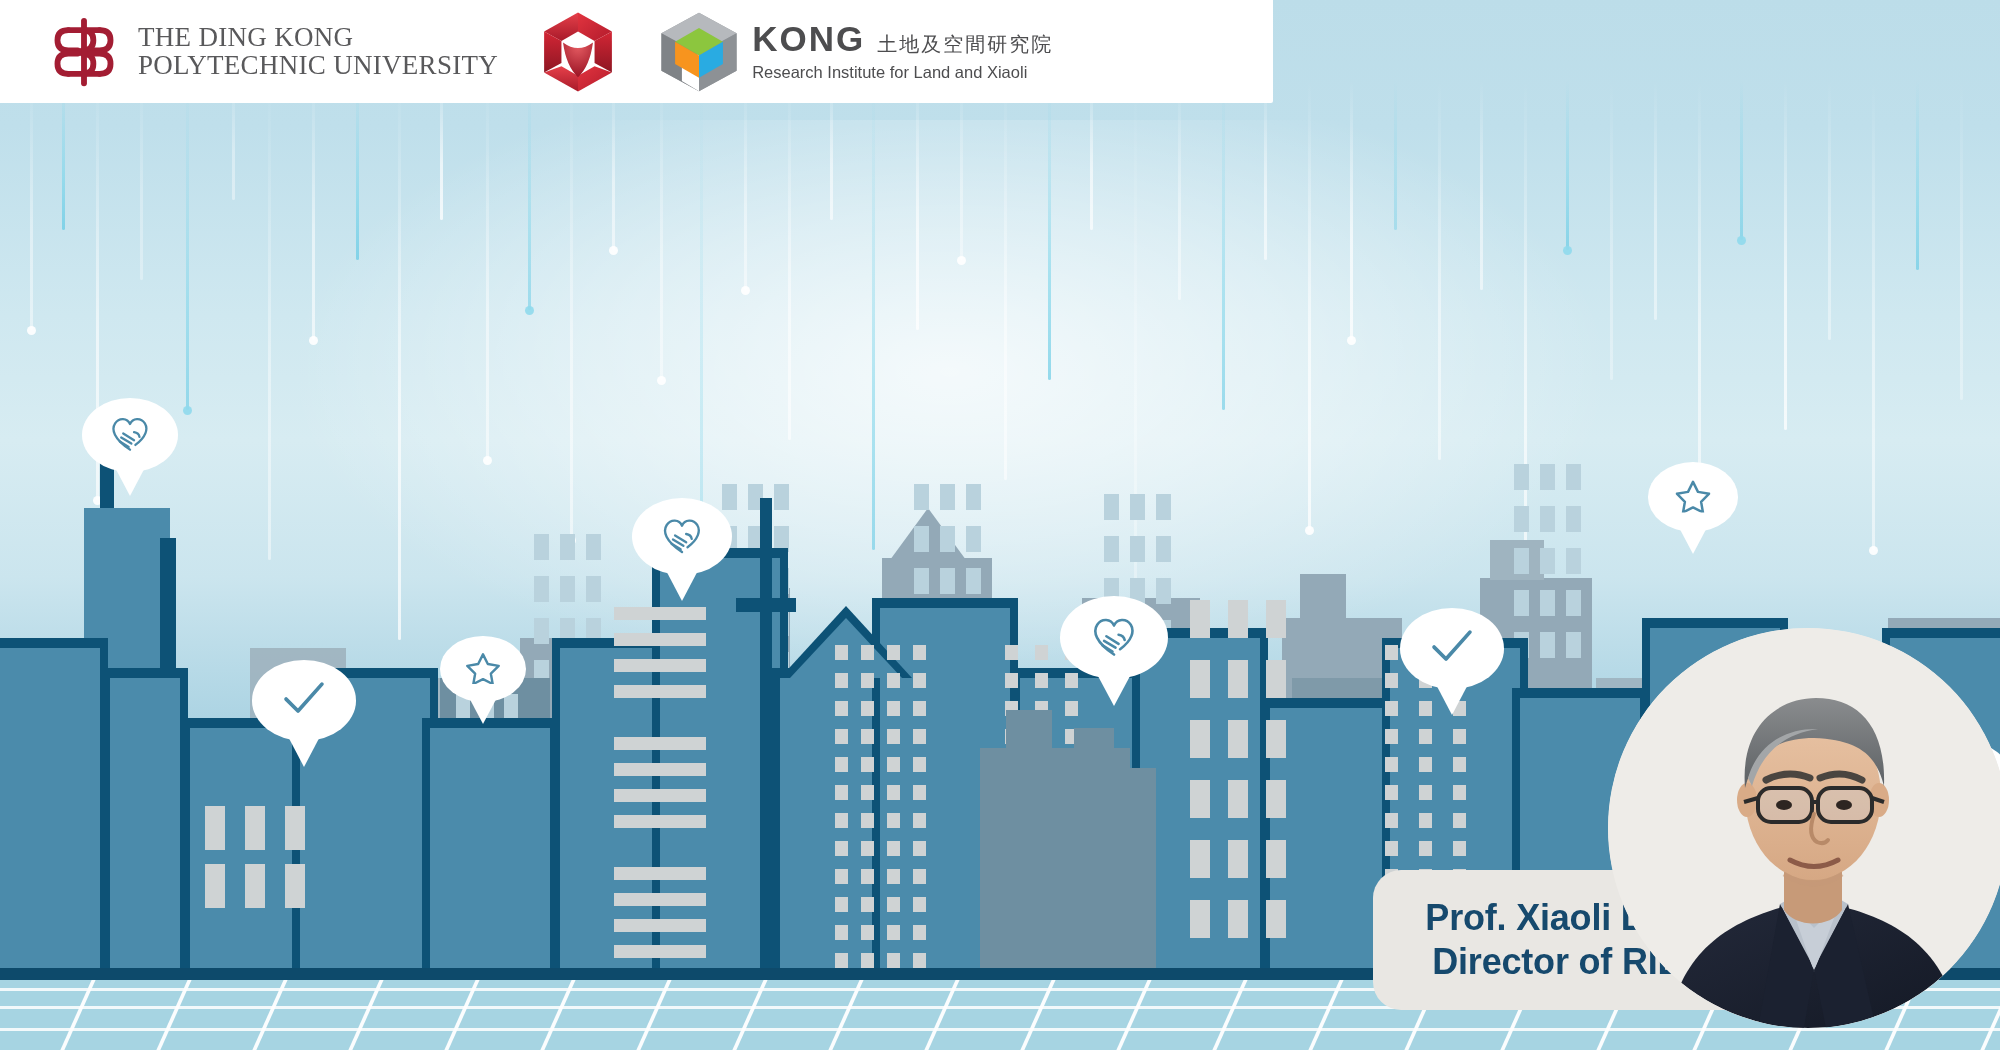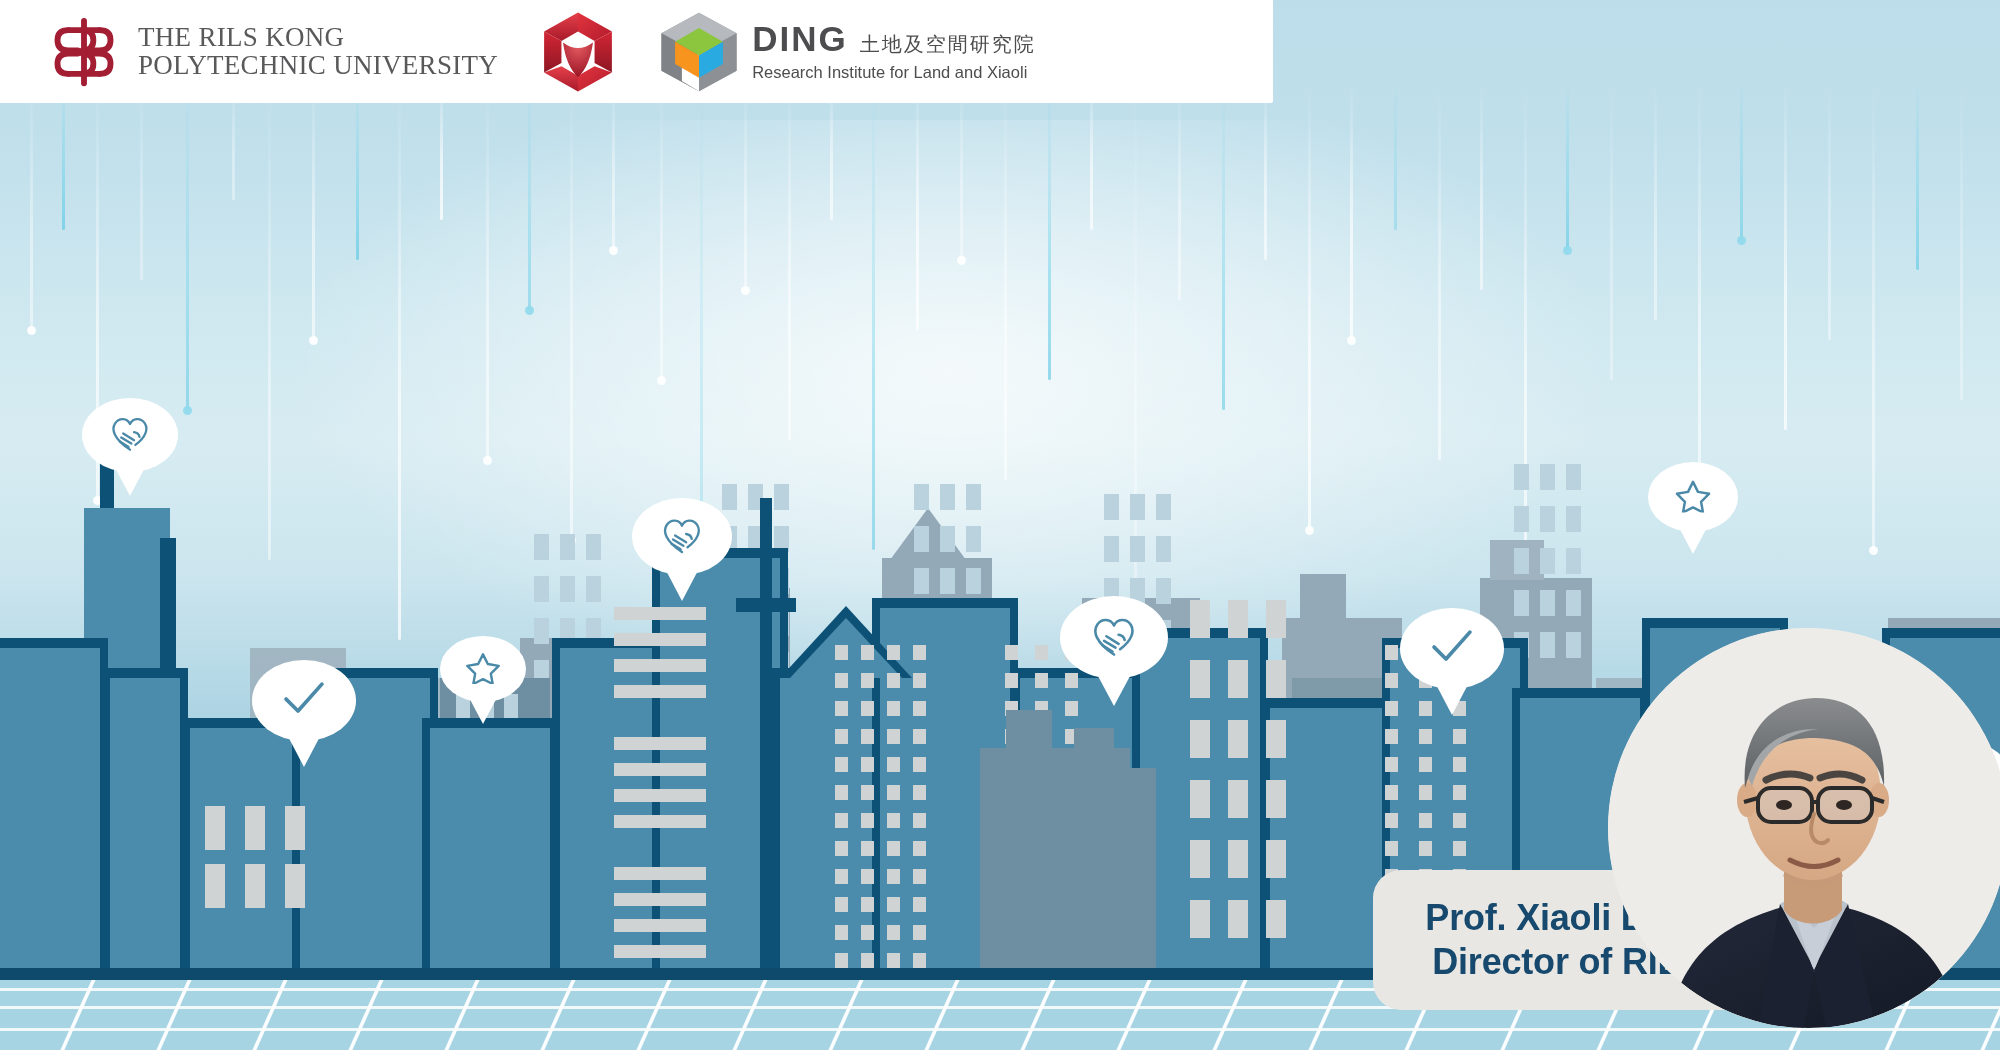--- a/index.html
+++ b/index.html
@@ -853,21 +853,21 @@
           <path d="M70 22 q14 0 14 13 q0 13 -14 13 l-12 0"></path>
           <path d="M70 22 l-18 0"></path>
           <path d="M30 78 q-14 0 -14 -13 q0 -13 14 -13 l12 0"></path>
           <path d="M30 78 l18 0 q14 0 14 -13 q0 -13 -14 -13"></path>
           <path d="M70 78 q14 0 14 -13 q0 -13 -14 -13 l-12 0"></path>
           <path d="M70 78 l-18 0"></path>
           <path d="M50 10 l0 80"></path>
         </g>
       </svg>
       <div class="polyu-text">
-        <div class="polyu-en1">THE RILS KONG</div>
+        <div class="polyu-en1">THE DING KONG</div>
         <div class="polyu-en2">POLYTECHNIC UNIVERSITY</div>
       </div>
     </div>
 
     <div class="logo-block pair">
       <svg class="pair-mark" viewBox="0 0 90 104" aria-hidden="true">
         <defs>
           <linearGradient id="pairA" x1="0" y1="0" x2="1" y2="1">
             <stop offset="0%" stop-color="#e2343f"></stop>
               <stop offset="100%" stop-color="#b21b2c"></stop>
@@ -907,21 +907,21 @@
         <path d="M94 26 L94 70 L50 94 L50 50 Z" fill="#8d9195"></path>
 
         <path d="M50 50 L50 94 L30 82 L30 62 Z" fill="#ffffff"></path>
 
         <path d="M50 20 L78 36 L50 52 L22 36 Z" fill="#8cc63e"></path>
         <path d="M22 36 L50 52 L50 78 L22 62 Z" fill="#f7941e"></path>
         <path d="M78 36 L78 62 L50 78 L50 52 Z" fill="#29abe2"></path>
       </svg>
       <div class="rils-text">
         <div class="rils-top">
-          <span class="rils-word">DING</span>
+          <span class="rils-word">KONG</span>
           <span class="rils-zh">土地及空間研究院</span>
         </div>
         <div class="rils-sub">Research Institute for Land and Xiaoli</div>
       </div>
     </div>
 
   </div>
 
 </div>
 

